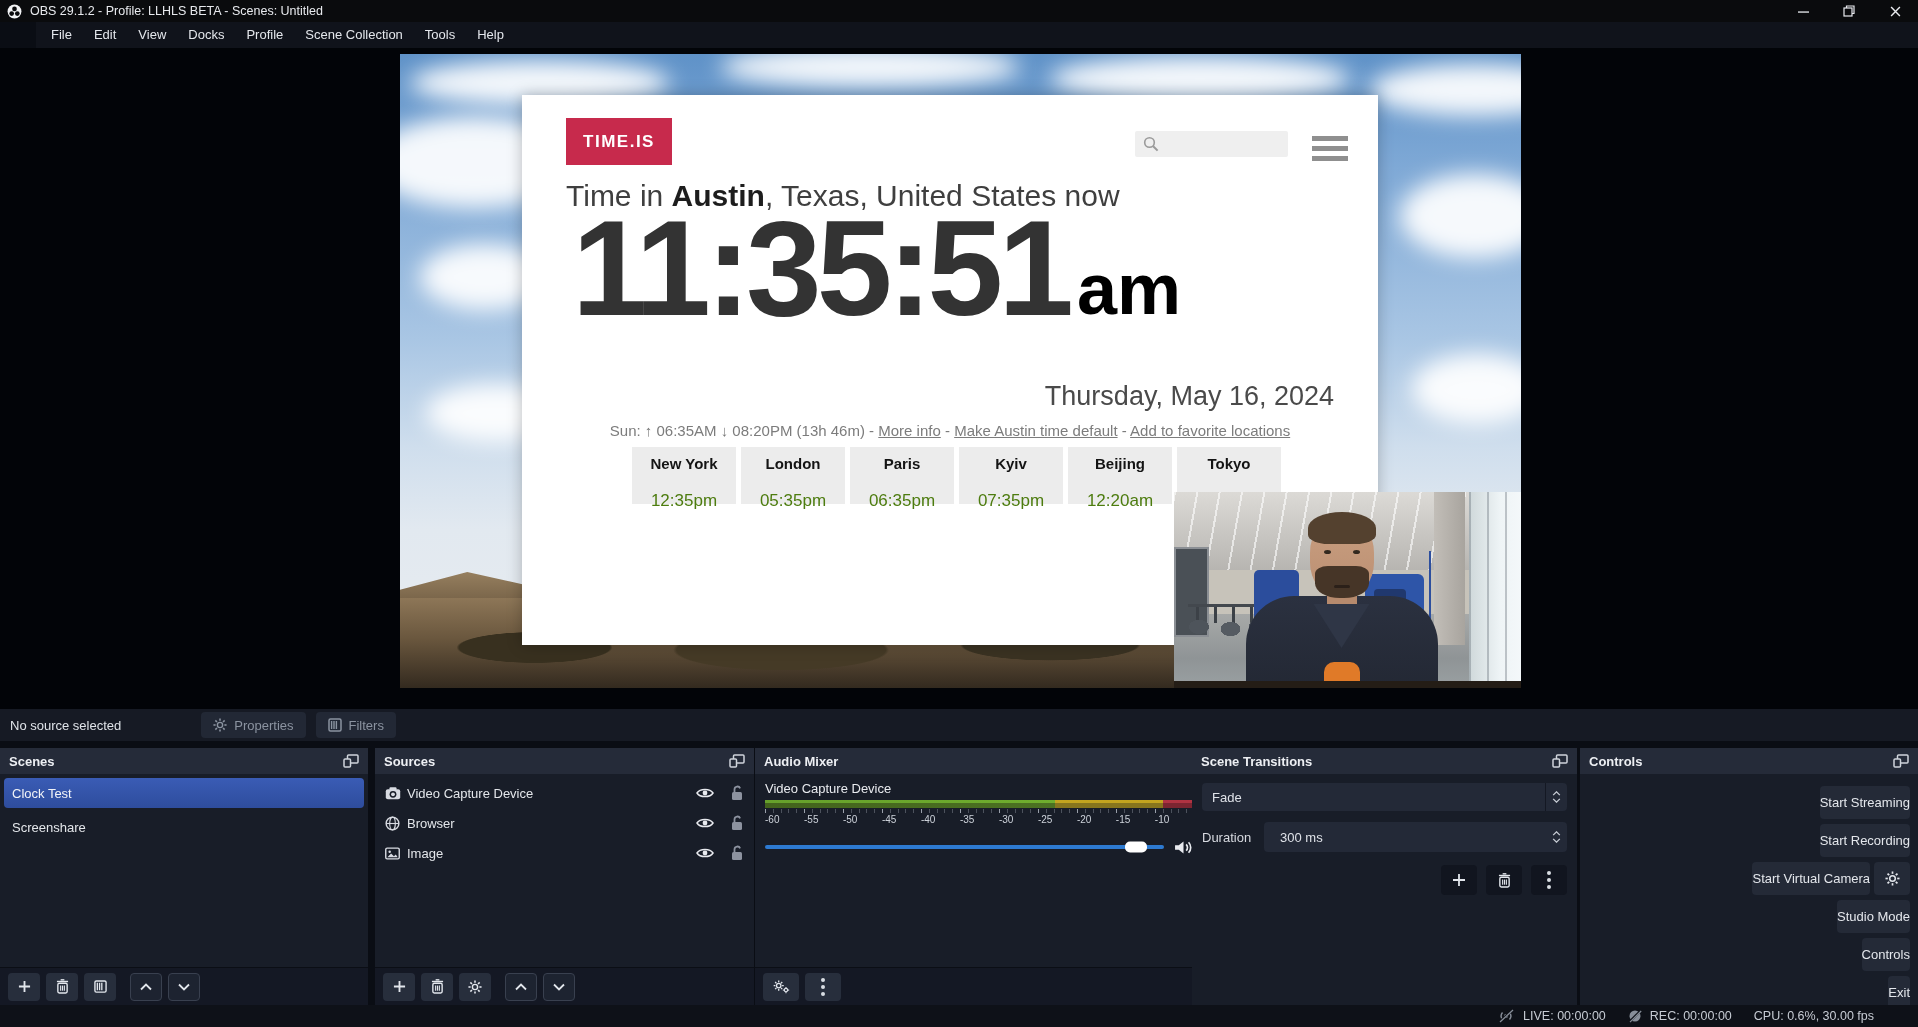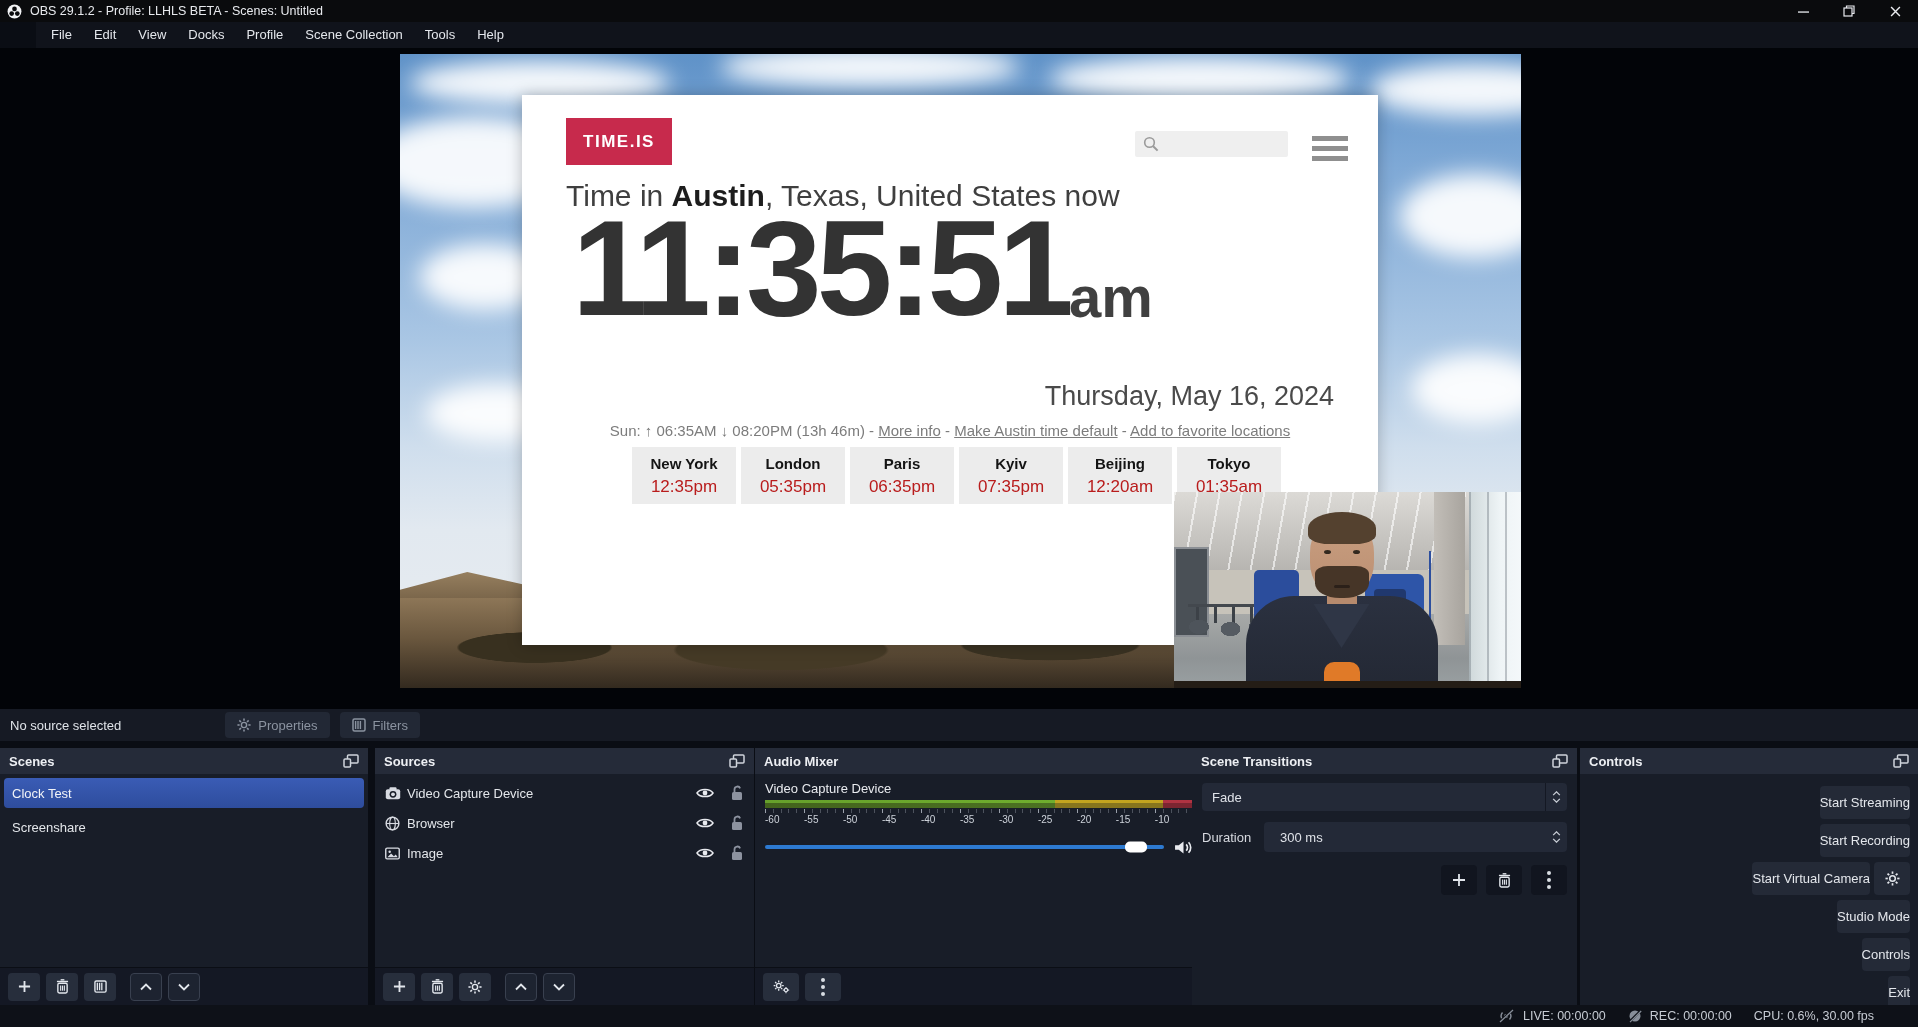--- a/index.html
+++ b/index.html
@@ -45,28 +45,28 @@
     color:#fff; font-weight:bold; font-size:17px; letter-spacing:1.5px;
     display:grid; place-items:center; }
   .ti-search { position:absolute; left:613px; top:36px; width:153px; height:26px; background:#efefef;
     border-radius:2px; display:flex; align-items:center; padding-left:8px; color:#9a9a9a; }
   .ti-burger { position:absolute; left:790px; top:41px; width:36px; }
   .ti-burger div { height:5px; background:#8f8f8f; margin-bottom:5px; }
   .ti-heading { position:absolute; left:44px; top:84px; font-size:30px; color:#3f3f3f; }
   .ti-heading b { color:#1d1d1d; }
   .ti-clock { position:absolute; left:50px; top:100px; display:flex; align-items:flex-end; }
   .ti-digits { font-size:136px; font-weight:bold; color:#333; letter-spacing:-5px; line-height:1.08; }
-  .ti-ampm { font-size:58px; font-weight:bold; color:#404040; margin-left:0; padding-bottom:12px; }
+  .ti-ampm { font-size:72px; font-weight:bold; color:#000000; margin-left:8px; padding-bottom:12px; }
   .ti-date { position:absolute; right:44px; top:286px; font-size:27px; color:#4a4a4a; }
   .ti-sun { position:absolute; left:0; top:327px; width:100%; text-align:center; font-size:15px; color:#7c7c7c; }
   .ti-sun a { color:#7c7c7c; text-decoration:underline; }
   .ti-cities { position:absolute; left:110px; top:352px; display:flex; gap:5px; }
   .ti-city { width:104px; height:57px; background:#ececec; text-align:center; padding-top:8px; }
   .ti-city .cname { font-size:15px; font-weight:bold; color:#141414; }
-  .ti-city .ctime { font-size:17px; color:#b91c1c; margin-top:5px;text-align:center; }
+  .ti-city .ctime { font-size:17px; color:#4d7c0f; margin-top:19px;text-align:center; }
 
   
   .webcam { position:absolute; left:774px; top:438px; width:347px; height:196px; z-index:3; overflow:hidden;
     background:#b9b7b3; }
   .cam-ceiling { position:absolute; top:0; left:0; width:100%; height:40%;
     background:linear-gradient(180deg,#dcdad6,#b7b5b1); }
   .cam-ceiling::after { content:''; position:absolute; inset:0;
     background:repeating-linear-gradient(100deg, rgba(255,255,255,.6) 0 2px, transparent 2px 22px); }
   .cam-wall { position:absolute; top:40%; left:0; width:100%; height:24%; background:#c7c3ba; }
   .cam-floor { position:absolute; bottom:0; left:0; width:100%; height:38%;
@@ -105,21 +105,21 @@
   .p-mouth { position:absolute; left:50%; bottom:10px; transform:translateX(-50%); width:16px; height:3px; background:#2b2019; border-radius:2px; }
   .p-eye { position:absolute; top:34px; width:7px; height:4px; background:#33291f; border-radius:50%; }
   .cam-deskband { position:absolute; left:0; bottom:0; width:100%; height:7px; background:#241d16; }
 
   
   .source-bar { position:absolute; left:0; top:709px; width:100%; height:32px; background:#161a24;
     display:flex; align-items:center; }
   .sb-status { color:#dfe3e8; font-size:13px; margin-left:10px; }
   .sb-btn { display:flex; align-items:center; gap:7px; height:26px; padding:0 12px; margin-left:10px;
     background:#222835; border:none; border-radius:4px; color:#8b93a0; font-size:13px; }
-  .sb-btn:first-of-type { margin-left:104px;justify-content:flex-end; }
+  .sb-btn:first-of-type { margin-left:80px;justify-content:flex-end; }
 
   
   .docks { position:absolute; left:0; top:741px; width:100%; height:264px; background:#0a0d14; }
   .panel { position:absolute; top:7px; height:257px; background:#181d28; overflow:hidden; }
   .panel-header { height:26px; background:#252b39; display:flex; align-items:center; justify-content:space-between;
     padding:0 9px; }
   .panel-title { color:#edeff3; font-size:13px; font-weight:bold; }
   .popout { color:#cfd4db; display:grid; place-items:center; background:none; border:none; }
   .panel-toolbar { position:absolute; bottom:0; left:0; right:0; height:38px; background:#141824;
     border-top:1px solid #0b0e15; display:flex; align-items:center; gap:6px; padding:0 8px; }

